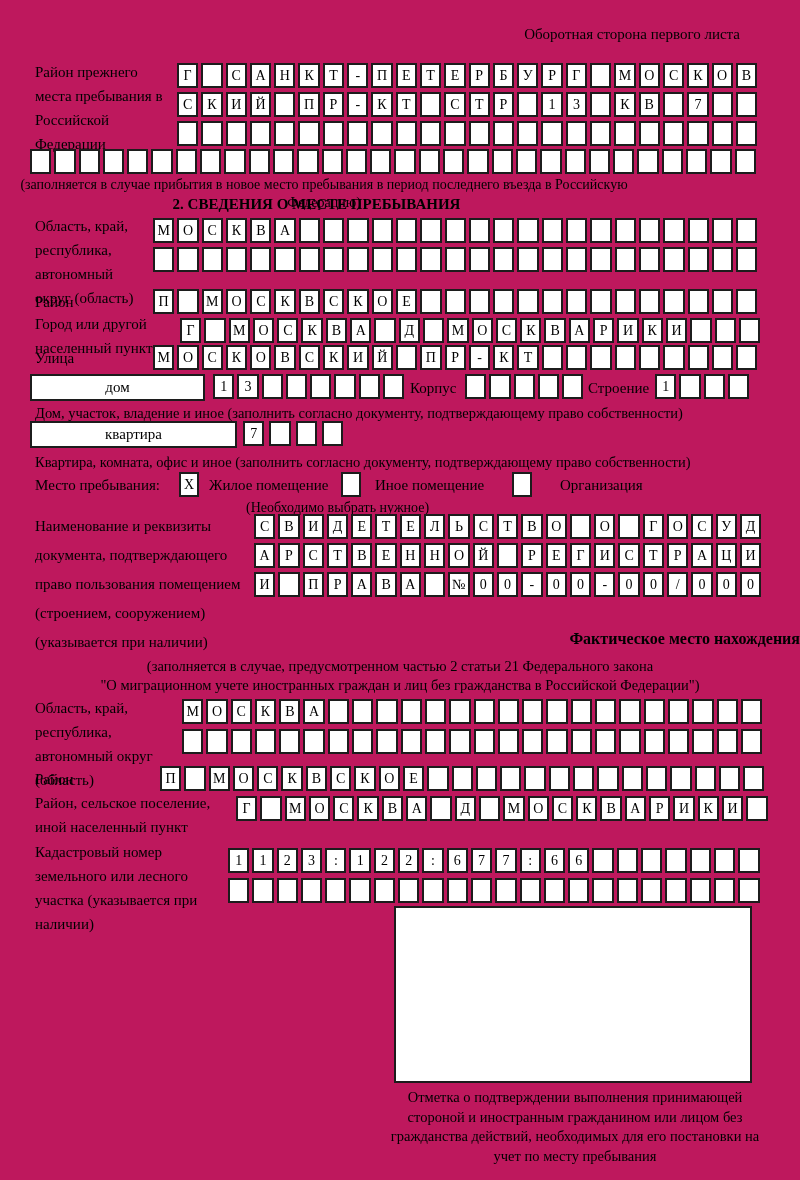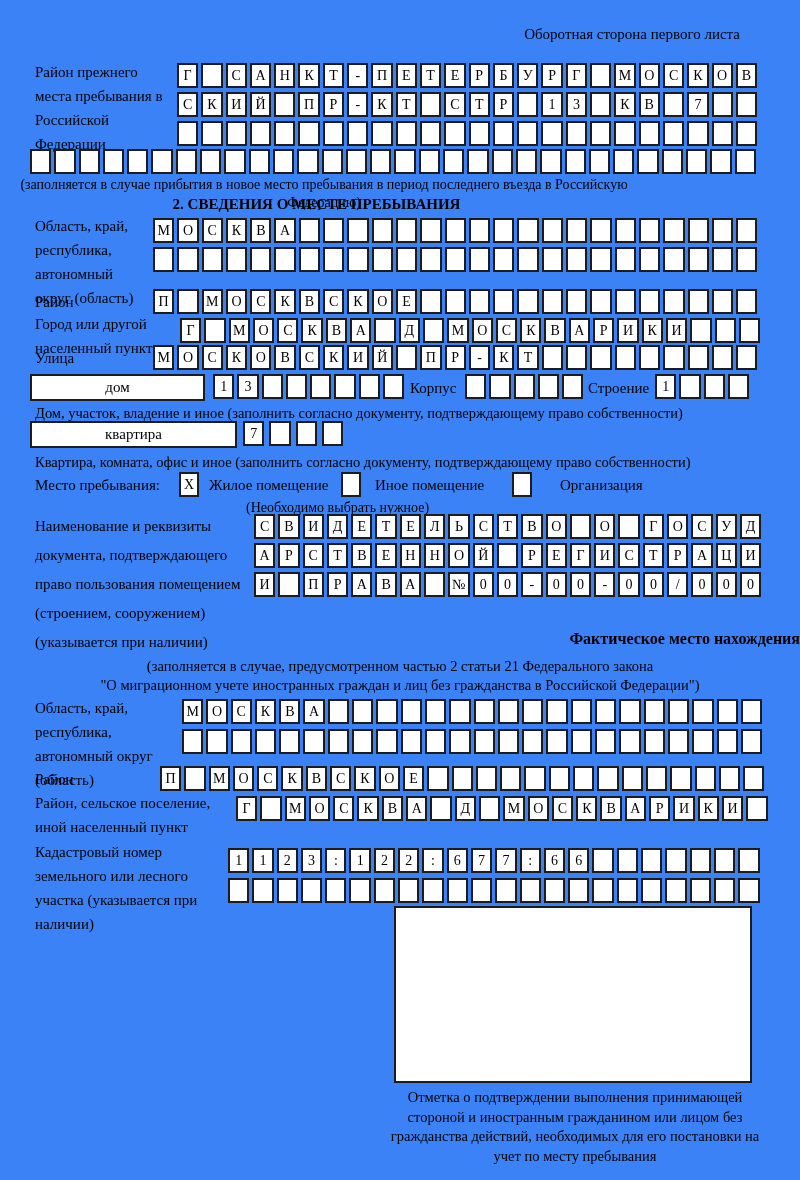--- a/index.html
+++ b/index.html
@@ -1,17 +1,17 @@
 <!DOCTYPE html>
 <html><head>
 <meta charset="utf-8">
 <style>
   html,body{margin:0;padding:0;background:#fff;}
   .page{
-    position:relative;width:800px;height:1180px;background:#3b82f6;
+    position:relative;width:800px;height:1180px;background:#be185d;
     font-family:"Liberation Serif","DejaVu Serif",serif;color:#000;
     overflow:hidden;
   }
   .abs{position:absolute;}
   .lbl{font-size:15px;line-height:24px;}
   .note{font-size:14px;line-height:18px;}
   .cap{font-size:14.5px;line-height:19px;}
   .bold{font-weight:bold;}
   .center{text-align:center;}
   .boxrow{display:flex;gap:3px;}

